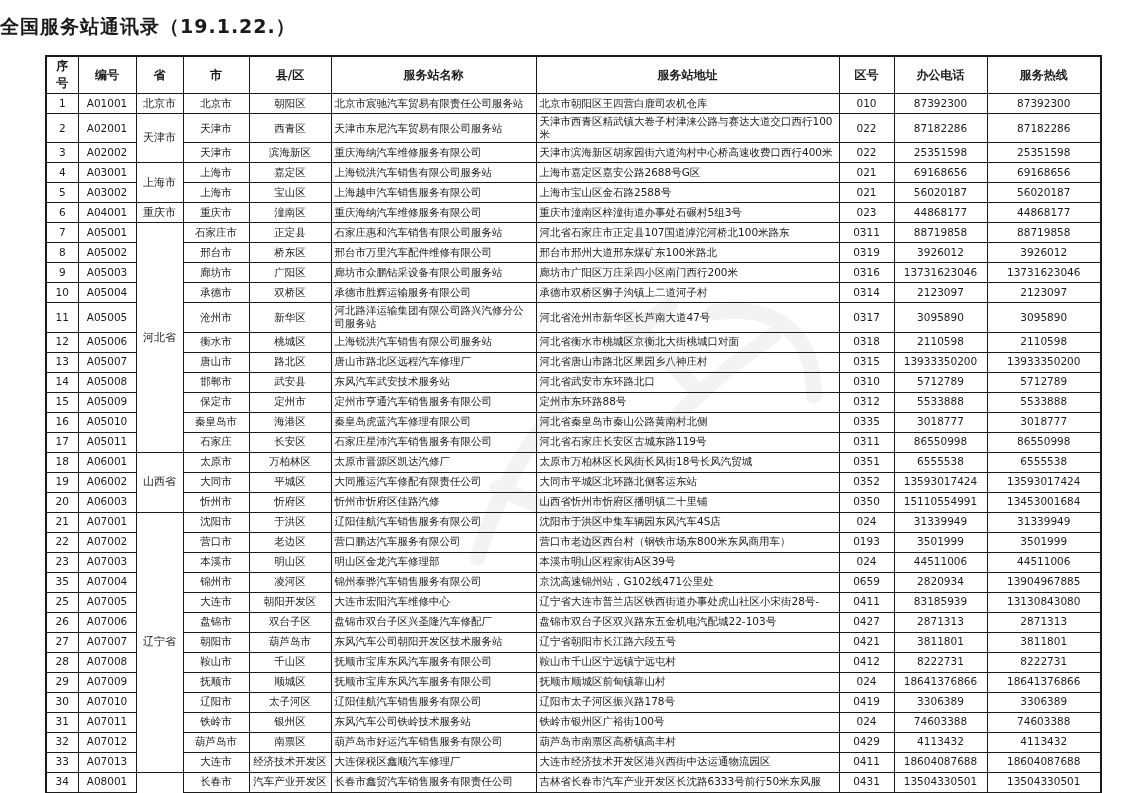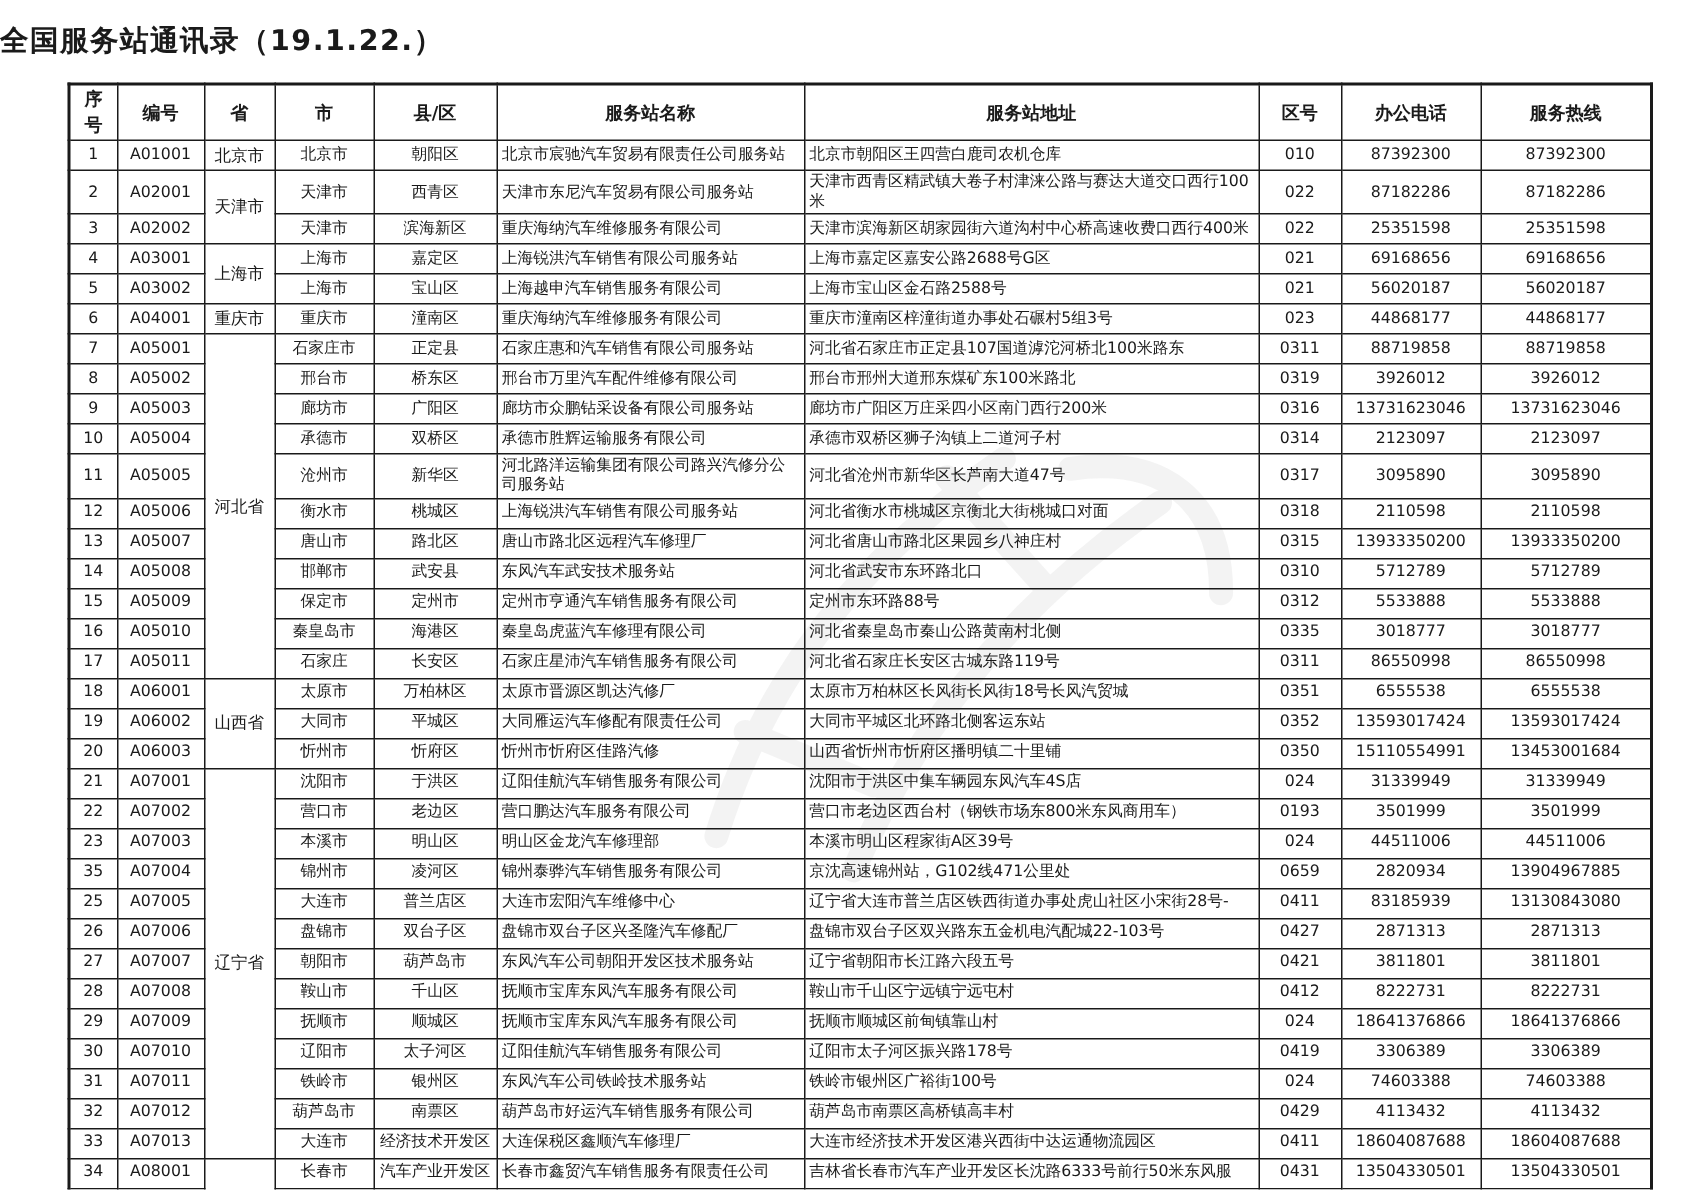--- a/index.html
+++ b/index.html
@@ -358,21 +358,21 @@
         <td class="l">锦州泰骅汽车销售服务有限公司</td>
         <td class="l">京沈高速锦州站，G102线471公里处</td>
         <td class="c">0659</td>
         <td class="c">2820934</td>
         <td class="c">13904967885</td>
       </tr>
       <tr>
         <td class="c">25</td>
         <td class="c">A07005</td>
         <td class="c">大连市</td>
-        <td class="c">普兰店区</td>
+        <td class="c">朝阳开发区</td>
         <td class="l">大连市宏阳汽车维修中心</td>
         <td class="l">辽宁省大连市普兰店区铁西街道办事处虎山社区小宋街28号-</td>
         <td class="c">0411</td>
         <td class="c">83185939</td>
         <td class="c">13130843080</td>
       </tr>
       <tr>
         <td class="c">26</td>
         <td class="c">A07006</td>
         <td class="c">盘锦市</td>

